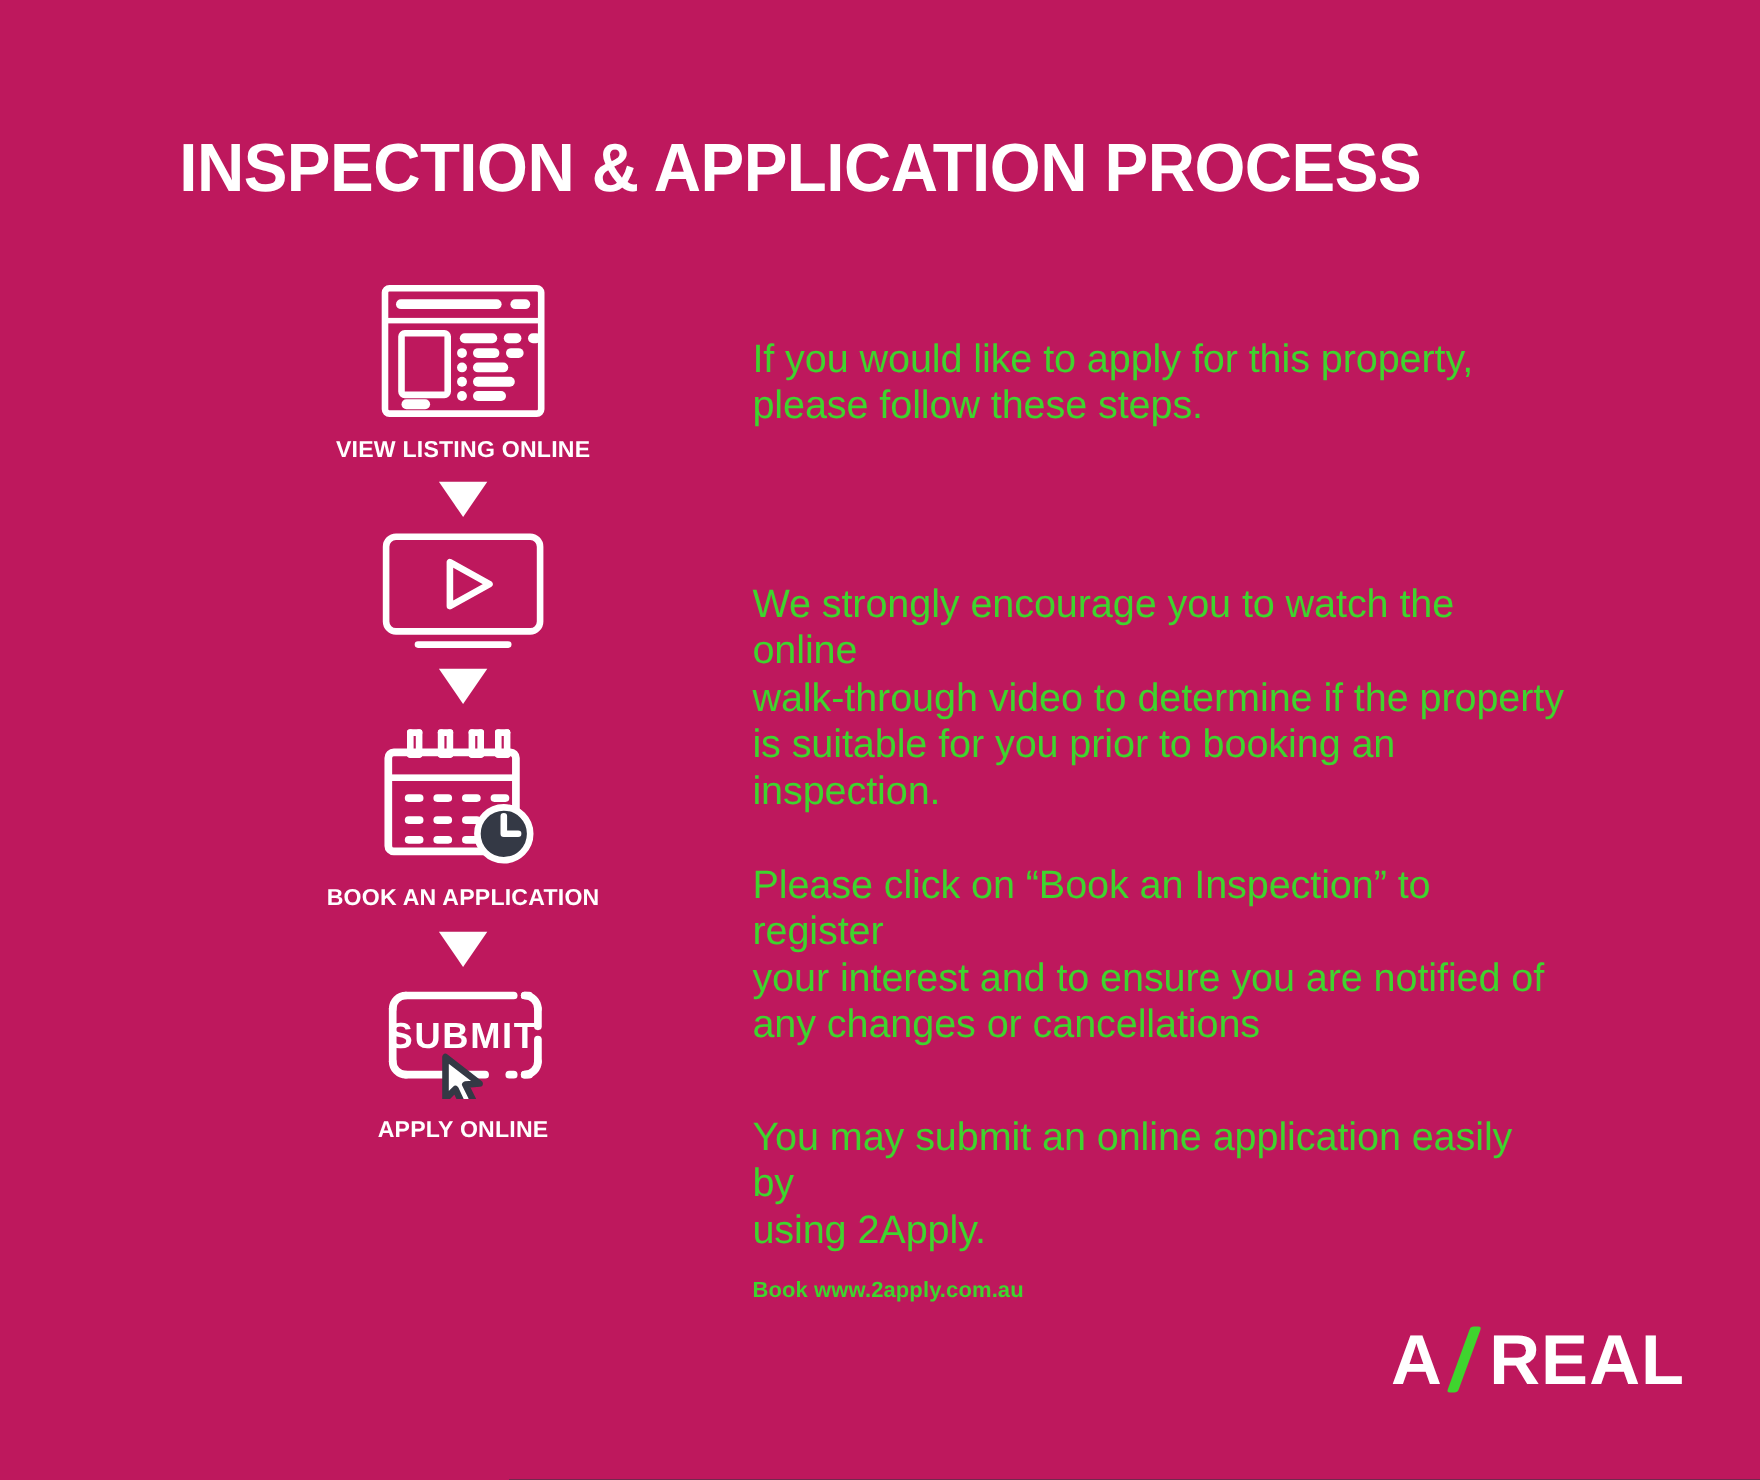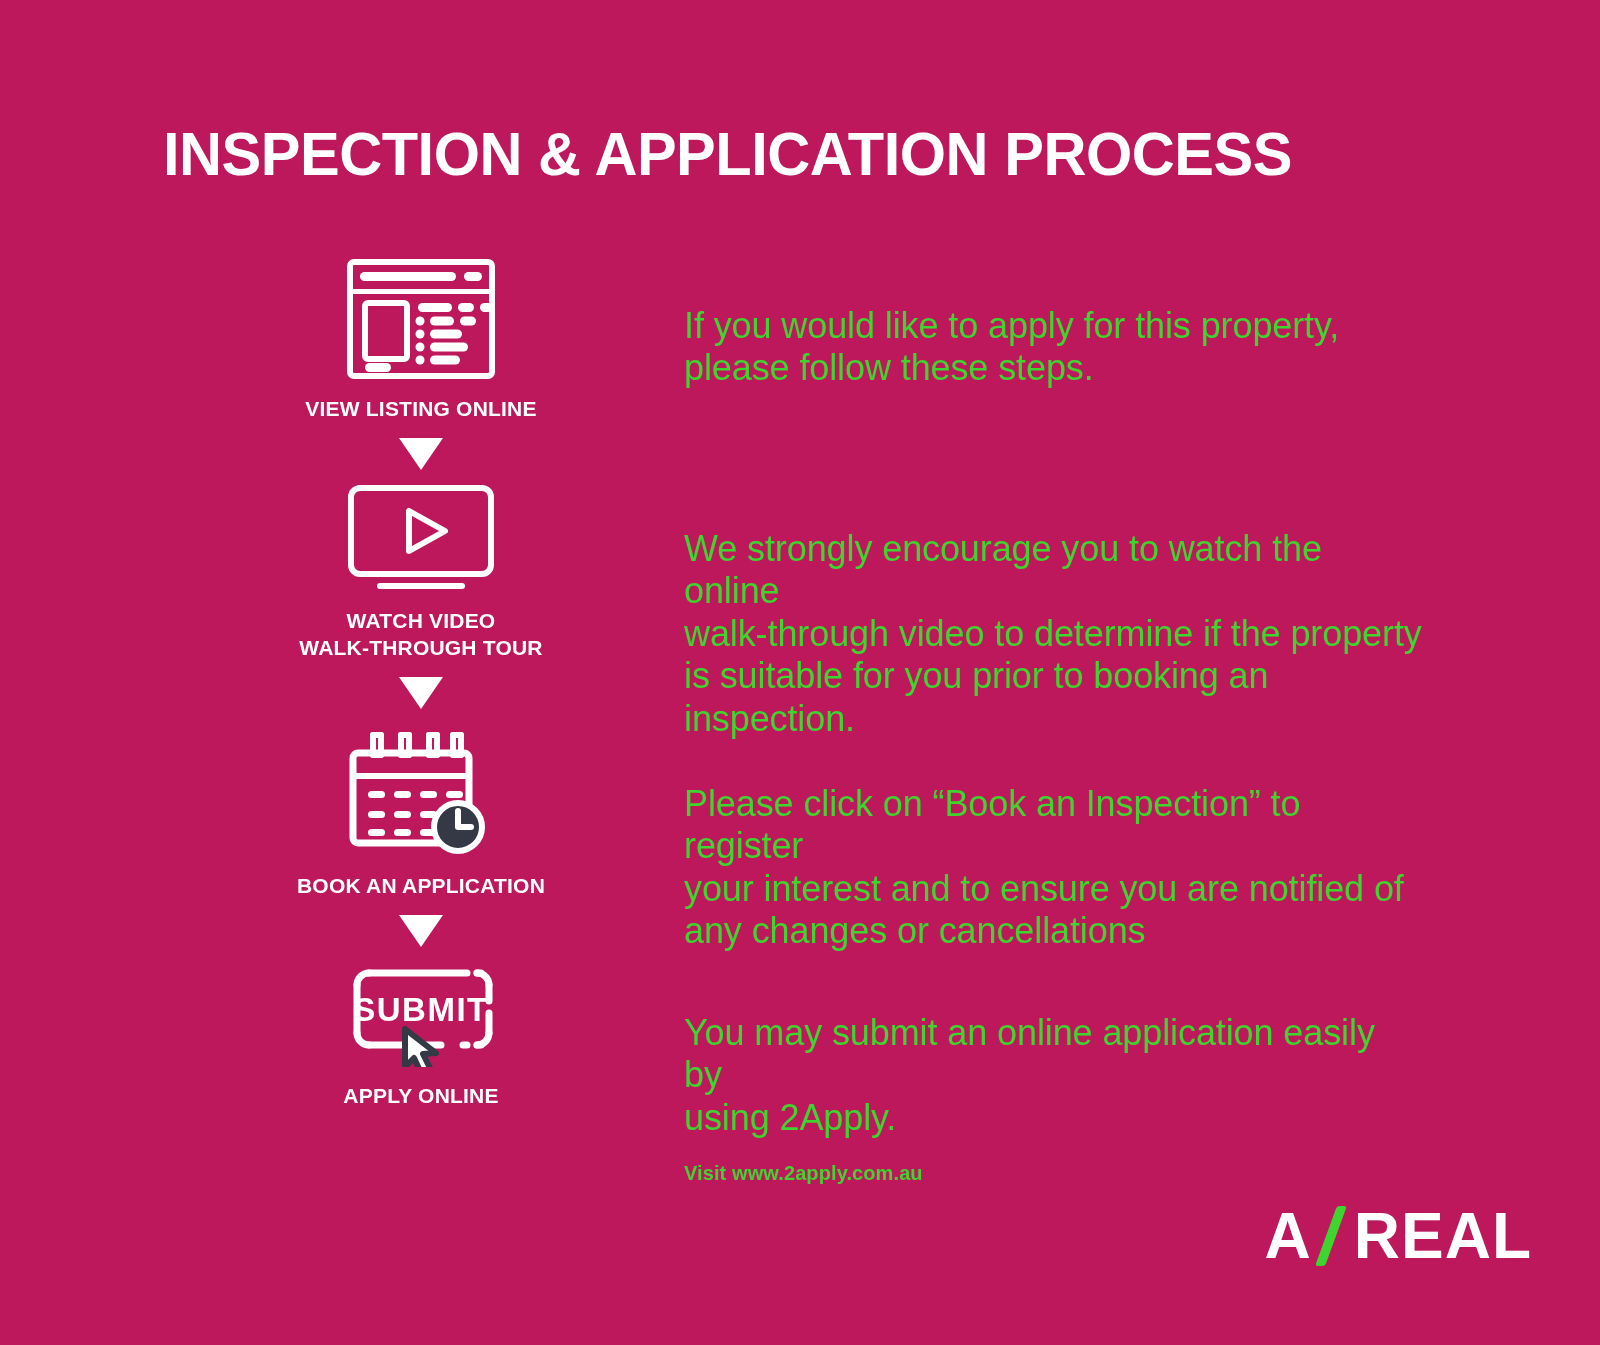--- a/index.html
+++ b/index.html
@@ -54,21 +54,20 @@
     align-items: flex-end;
     justify-content: center;
   }
 
   .step-label {
     margin-top: 16px;
     font-size: 21px;
     font-weight: 700;
     letter-spacing: 0.2px;
     color: #ffffff;
-    text-align: center;
     line-height: 1.25;
     white-space: pre-line;
   }
 
   .arrow {
     width: 0;
     height: 0;
     border-left: 22px solid transparent;
     border-right: 22px solid transparent;
     border-top: 32px solid #ffffff;
@@ -176,22 +175,20 @@
     <div class="arrow"></div>
 
     <div class="step">
       <div class="icon-wrap">
         <svg width="148" height="108" viewBox="0 0 148 108" aria-hidden="true">
           <rect x="4" y="4" width="140" height="86" rx="9" fill="none" stroke="#ffffff" stroke-width="6"></rect>
           <path d="M62 27 L62 67 L98 47 Z" fill="none" stroke="#ffffff" stroke-width="6" stroke-linejoin="round" stroke-linecap="round"></path>
           <rect x="30" y="99" width="88" height="6" rx="3" fill="#ffffff"></rect>
         </svg>
       </div>
-      <div class="step-label">WATCH VIDEO
-WALK-THROUGH TOUR</div>
     </div>
 
     <div class="arrow"></div>
 
     <div class="step">
       <div class="icon-wrap">
         <svg width="146" height="134" viewBox="0 0 146 134" aria-hidden="true">
 
           <path d="M10 30 h106 a5 5 0 0 1 5 5 v80 a5 5 0 0 1 -5 5 H10 a5 5 0 0 1 -5 -5 V35 a5 5 0 0 1 5 -5 z" fill="none" stroke="#ffffff" stroke-width="7" stroke-linejoin="round"></path>
 
@@ -276,21 +273,21 @@
 your interest and to ensure you are notified of
 any changes or cancellations</div>
 
   <div class="copy" id="copy-2">We strongly encourage you to watch the online
 walk-through video to determine if the property
 is suitable for you prior to booking an inspection.</div>
 
   <div class="copy" id="copy-4">You may submit an online application easily by
 using 2Apply.</div>
 
-  <div class="visit">Visit www.2apply.com.au</div>
+  <div class="visit">Book www.2apply.com.au</div>
 
   <div class="logo">
     <span class="logo-a">A</span>
     <span class="logo-slash"></span>
     <span class="logo-real">REAL</span>
   </div>
 
 </div>
 
 </body></html>

